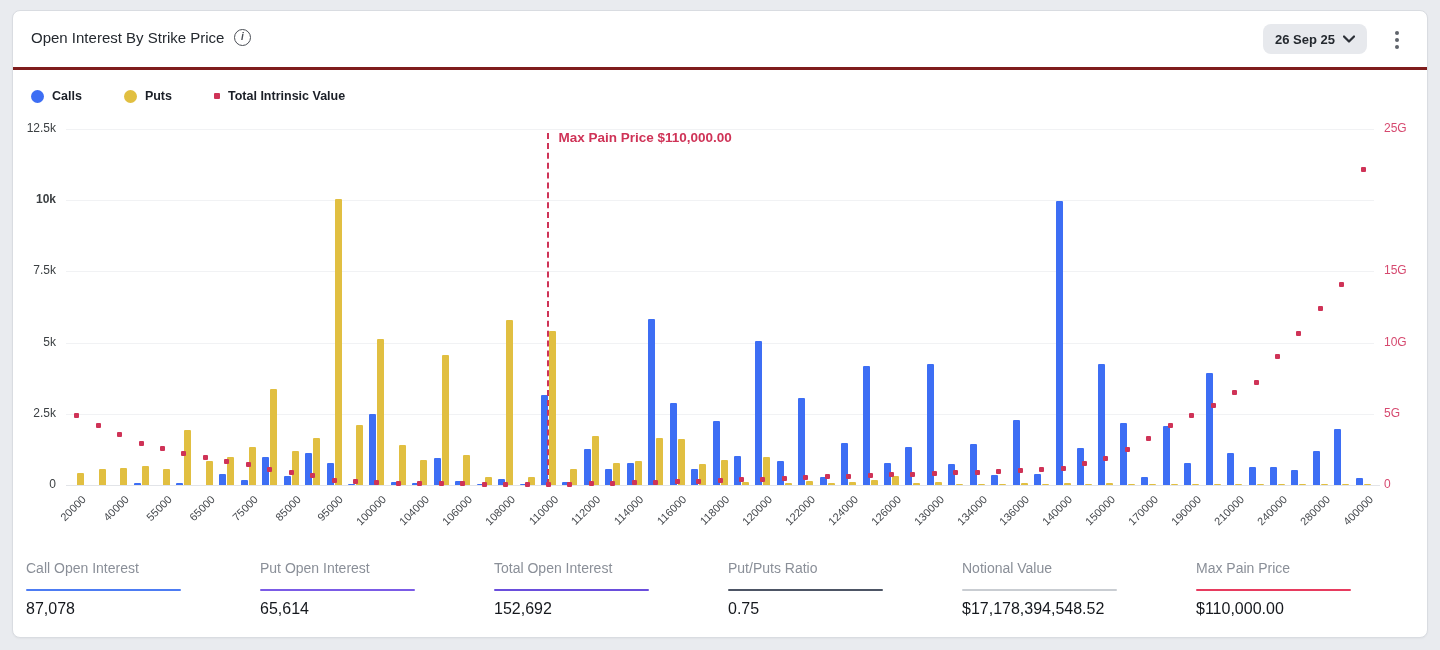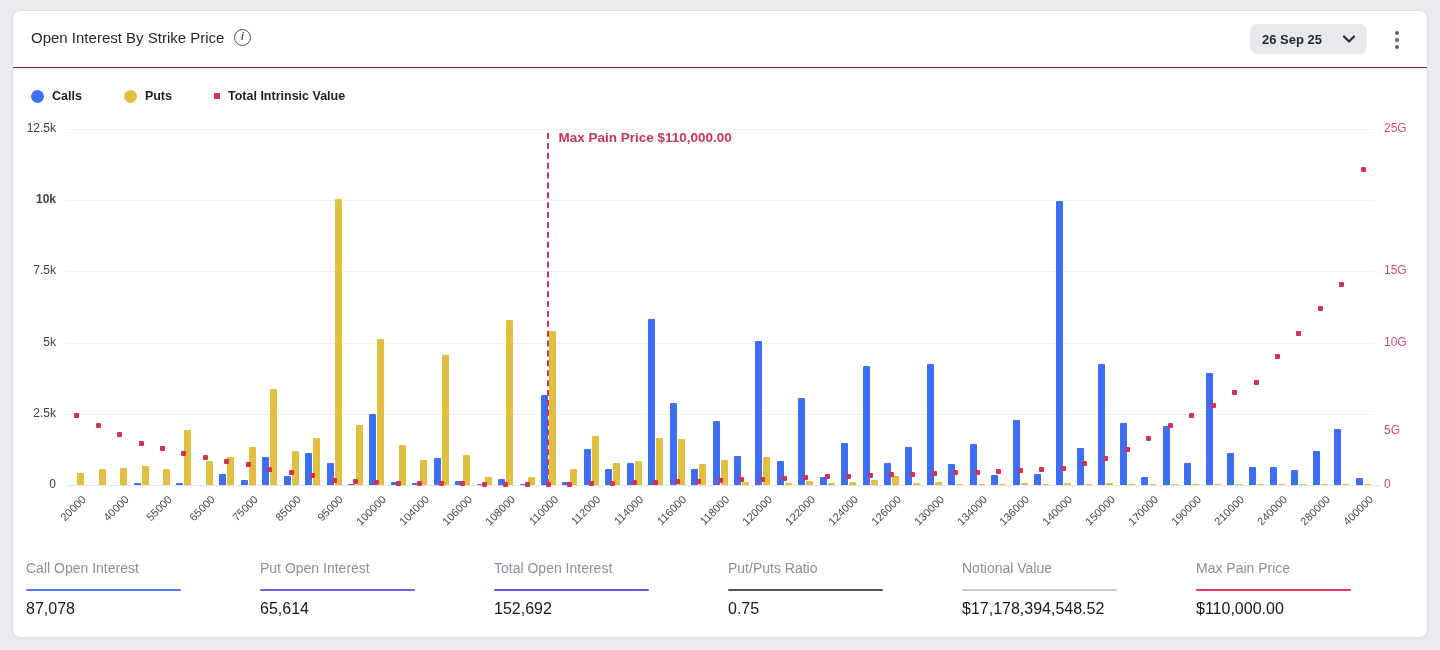--- a/index.html
+++ b/index.html
@@ -1,25 +1,25 @@
 <!DOCTYPE html>
 <html><head>
 <meta charset="utf-8">
 <style>
   html,body{margin:0;padding:0;width:1440px;height:650px;background:#e9ebef;
     font-family:"Liberation Sans","DejaVu Sans",sans-serif;overflow:hidden;}
   #card{position:absolute;left:12px;top:10px;width:1414px;height:626px;background:#ffffff;
     border:1px solid #d9dce1;border-radius:8px;box-shadow:0 1px 2px rgba(0,0,0,.04);}
   
-  #hdr{position:absolute;left:0;top:0;width:100%;height:56px;border-bottom:1px solid #7f1d1d;}
+  #hdr{position:absolute;left:0;top:0;width:100%;height:56px;border-bottom:3px solid #7f1d1d;}
   #title{position:absolute;left:18px;top:18px;font-size:15px;font-weight:500;color:#24292f;}
   #info{position:absolute;top:18px;width:17px;height:17px;border:1.5px solid #4a4e55;border-radius:50%;
     box-sizing:border-box;color:#4a4e55;font-size:10px;font-weight:700;text-align:center;line-height:14px;font-style:italic;}
   #datepill{position:absolute;top:13px;right:60px;height:30px;background:#e7e9ed;border-radius:8px;
-    display:flex;align-items:center;gap:21px;padding:0 12px;cursor:pointer;}
+    display:flex;align-items:center;gap:8px;padding:0 12px;cursor:pointer;}
   #datepill span{font-size:13px;font-weight:700;color:#24292f;}
   #kebab{position:absolute;top:20px;right:22px;width:16px;height:18px;display:flex;flex-direction:column;
     align-items:center;justify-content:space-between;cursor:pointer;}
   #kebab i{width:4px;height:4px;border-radius:50%;background:#5f646b;}
   
   #legend{position:absolute;left:18px;top:78px;display:flex;align-items:center;gap:42px;}
   .lg{display:flex;align-items:center;gap:8px;cursor:pointer;}
   .lg .dot{width:13px;height:13px;border-radius:50%;}
   .lg .sq{width:6px;height:6px;border-radius:1px;}
   .lg span{font-size:12.5px;font-weight:700;color:#1b1f27;}
@@ -72,21 +72,21 @@
       <div class="lg">
         <i class="sq" style="background: rgb(207, 51, 87);"></i>
         <span>Total Intrinsic Value</span>
       </div>
     </div>
   <div id="chart">
       <div class="ylab" style="left: 3px; top: 466px;">0</div>
       <div class="yrlab" style="left: 1371px; top: 466px;">0</div>
       <div class="grid" style="left: 53px; top: 402.8px; width: 1308px;"></div>
       <div class="ylab" style="left: 3px; top: 394.8px;">2.5k</div>
-      <div class="yrlab" style="left: 1371px; top: 394.8px; margin-top: 17px;">5G</div>
+      <div class="yrlab" style="left: 1371px; top: 394.8px;">5G</div>
       <div class="grid" style="left: 53px; top: 331.6px; width: 1308px;"></div>
       <div class="ylab" style="left: 3px; top: 323.6px;">5k</div>
       <div class="yrlab" style="left: 1371px; top: 323.6px;">10G</div>
       <div class="grid" style="left: 53px; top: 260.4px; width: 1308px;"></div>
       <div class="ylab" style="left: 3px; top: 252.4px; text-align: right;">7.5k</div>
       <div class="yrlab" style="left: 1371px; top: 252.4px;">15G</div>
       <div class="grid" style="left: 53px; top: 189.2px; width: 1308px;"></div>
       <div class="ylab" style="left: 3px; top: 181.2px; font-weight: bold;">10k</div>
       <div class="yrlab" style="left: 1452px; top: 181.2px;">20G</div>
       <div class="grid" style="left: 53px; top: 118px; width: 1308px;"></div>

